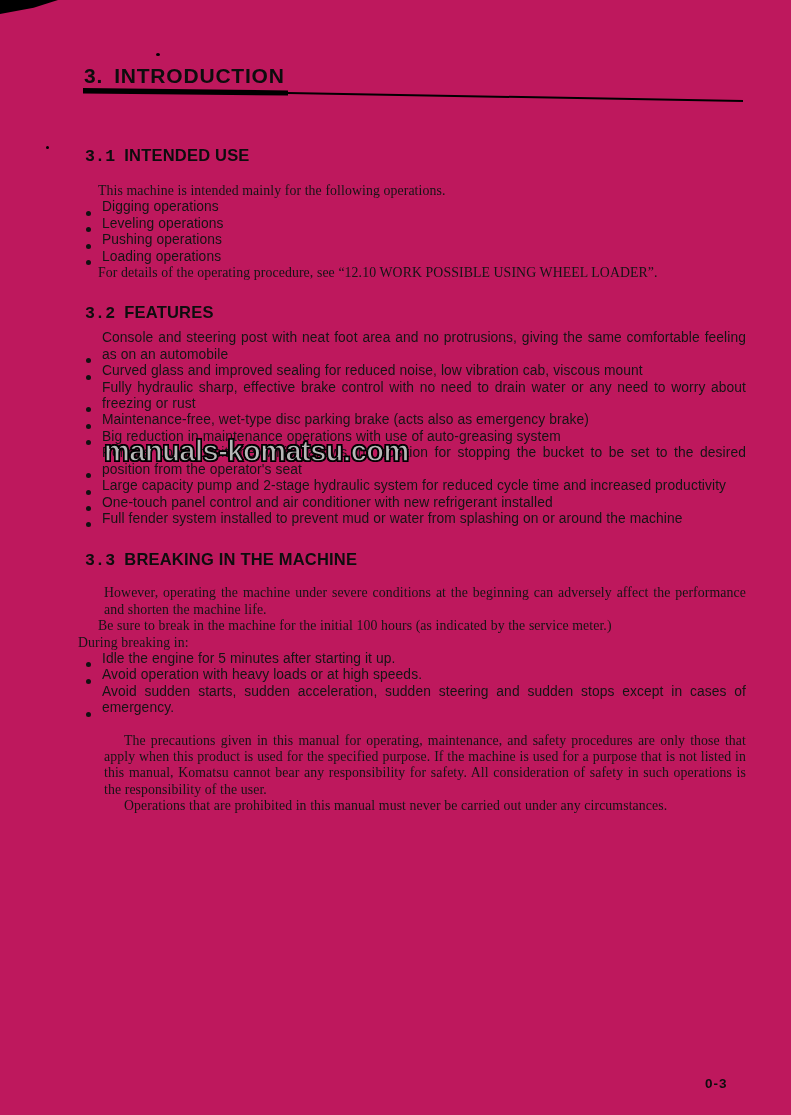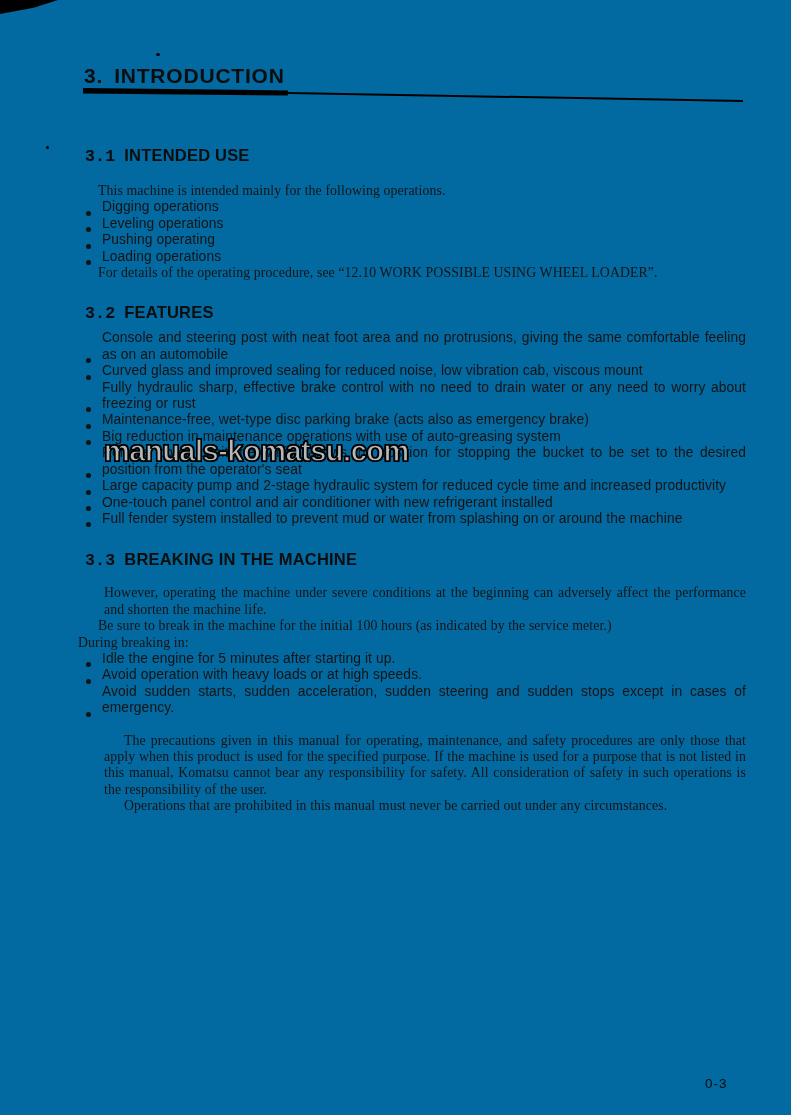--- a/index.html
+++ b/index.html
@@ -1,19 +1,19 @@
 <!DOCTYPE html>
 <html><head>
 <meta charset="utf-8">
 <style>
   html,body{margin:0;padding:0;background:#fff;}
   .page{
     position:relative;
     width:791px;height:1115px;
-    background:#0369a1;
+    background:#be185d;
     color:#141414;
     font-family:"Liberation Sans",sans-serif;
     font-size:13.8px;
     line-height:16.4px;
     letter-spacing:0.1px;
     overflow:hidden;
   }
   
   .corner-mark{
     position:absolute;left:0;top:0;width:58px;height:14px;background:#000;
@@ -61,21 +61,21 @@
     position:absolute;left:104px;top:434px;
     font-size:29px;line-height:34px;font-weight:700;letter-spacing:-0.5px;
     color:rgba(255,255,255,0.72);
     -webkit-text-stroke:1.3px #000;
     text-shadow:-1px -1px 0 #000,1px -1px 0 #000,-1px 1px 0 #000,1px 1px 0 #000;
     white-space:nowrap;pointer-events:none;
   }
 
   .pageno{
     position:absolute;left:705px;top:1076px;
-    font-size:13.5px;font-weight:400;letter-spacing:1px;color:#0d0d0d;
+    font-size:13.5px;font-weight:700;letter-spacing:1px;color:#0d0d0d;
   }
 </style>
 </head>
 <body>
 
 <div class="page">
 
   <div class="corner-mark"></div>
   <div class="dot d1"></div>
   <div class="dot d2"></div>
@@ -97,21 +97,21 @@
       <div class="b">
           <span class="dot-b"></span>
           <span class="t">Digging operations</span>
         </div>
       <div class="b">
           <span class="dot-b"></span>
           <span class="t">Leveling operations</span>
         </div>
       <div class="b">
           <span class="dot-b"></span>
-          <span class="t">Pushing operating</span>
+          <span class="t">Pushing operations</span>
         </div>
       <div class="b">
           <span class="dot-b"></span>
           <span class="t">Loading operations</span>
         </div>
     </div>
 
     <p class="note">For details of the operating procedure, see “12.10 WORK POSSIBLE USING WHEEL LOADER”.</p>
 
     <h2 class="s2"><span class="hnum2">3.2</span><span>FEATURES</span></h2>

